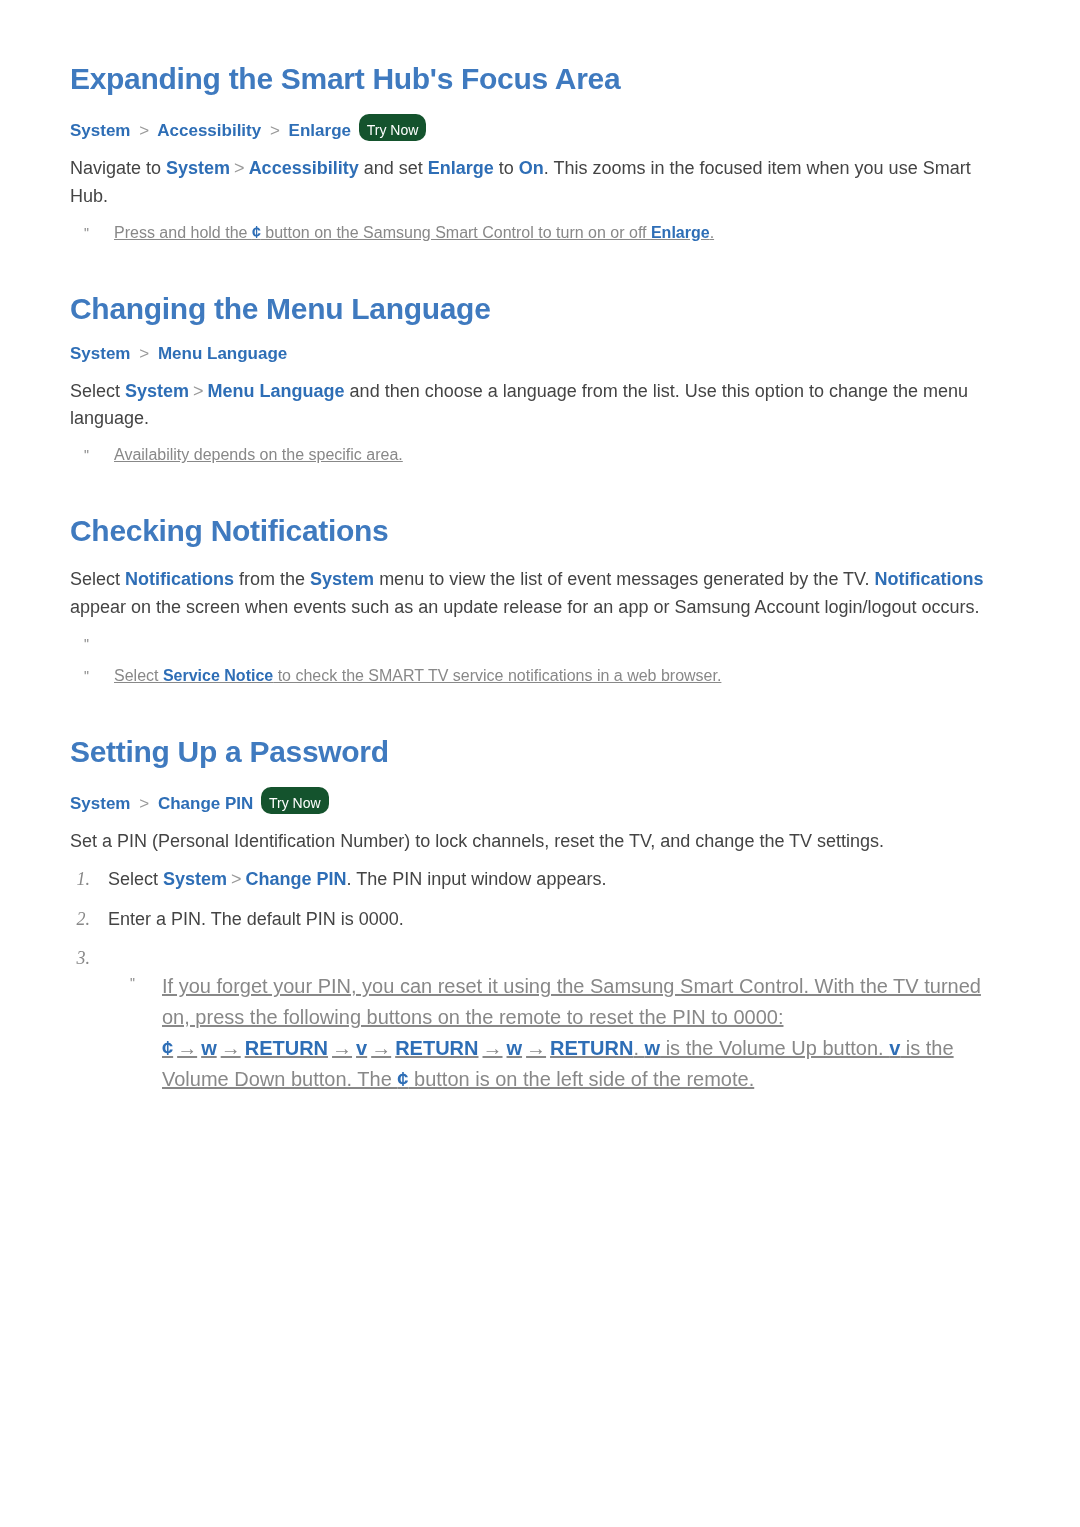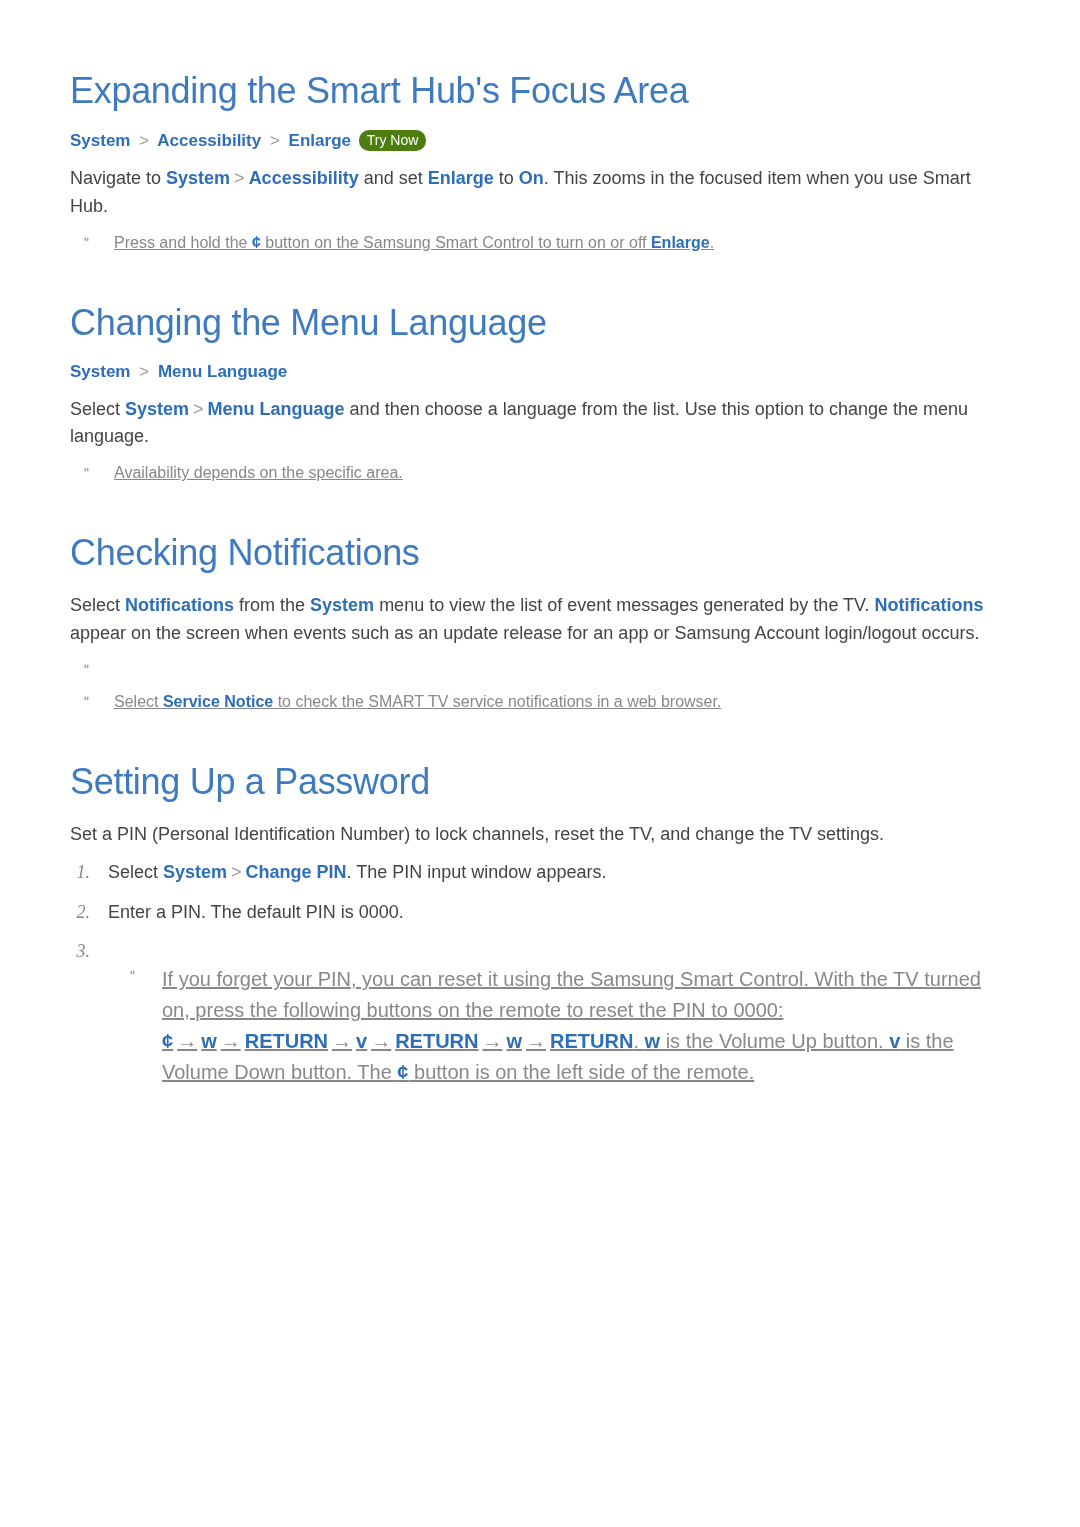--- a/index.html
+++ b/index.html
@@ -10,44 +10,44 @@
     color: #444;
   }
   .page {
     width: 1080px;
     min-height: 1527px;
     box-sizing: border-box;
     padding: 58px 70px 60px 70px;
     position: relative;
   }
   h2.section-title {
-    font-size: 36px;
-    font-weight: 400;
+    font-size: 30px;
+    font-weight: 700;
     color: #3f7abf;
-    margin: 12px 0 18px 0;
+    margin: 4px 0 18px 0;
     letter-spacing: -0.3px;
   }
   .breadcrumb {
     font-size: 17px;
     color: #2e6eb6;
     font-weight: 700;
     margin-bottom: 14px;
   }
   .breadcrumb .chev {
     color: #999;
     font-weight: 400;
     padding: 0 4px;
   }
   .try-now {
     display: inline-block;
-    background: #4d7c0f;
+    background: #14532d;
     color: #fff;
     font-size: 14px;
     font-weight: 400;
-    padding: 2px 8px 3px 8px;
+    padding: 8px 8px 3px 8px;
     border-radius: 10px;
     margin-left: 3px;
     vertical-align: 1px;
   }
   p.body {
     font-size: 18px;
     line-height: 1.55;
     color: #444;
     margin: 0 0 10px 0;
   }
@@ -162,20 +162,26 @@
   </div>
   <div class="note-row">
     <div class="note-marker">"</div>
     <div class="note-text">
       <span>Select </span><span class="hl">Service Notice</span><span> to check the SMART TV service notifications in a web browser.</span>
     </div>
   </div>
 
   <div class="section-gap"></div>
   <h2 class="section-title">Setting Up a Password</h2>
+  <div class="breadcrumb">
+    <span>System</span>
+    <span class="chev">&gt;</span>
+    <span>Change PIN</span>
+    <span class="try-now">Try Now</span>
+  </div>
   <p class="body">Set a PIN (Personal Identification Number) to lock channels, reset the TV, and change the TV settings.</p>
 
   <ol class="steps">
     <li>
       <div class="step-num">1.</div>
       <div class="step-body">
         <span>Select </span><span class="hl">System</span><span class="chev-inline">&gt;</span><span class="hl">Change PIN</span><span>. The PIN input window appears.</span>
       </div>
     </li>
     <li>

